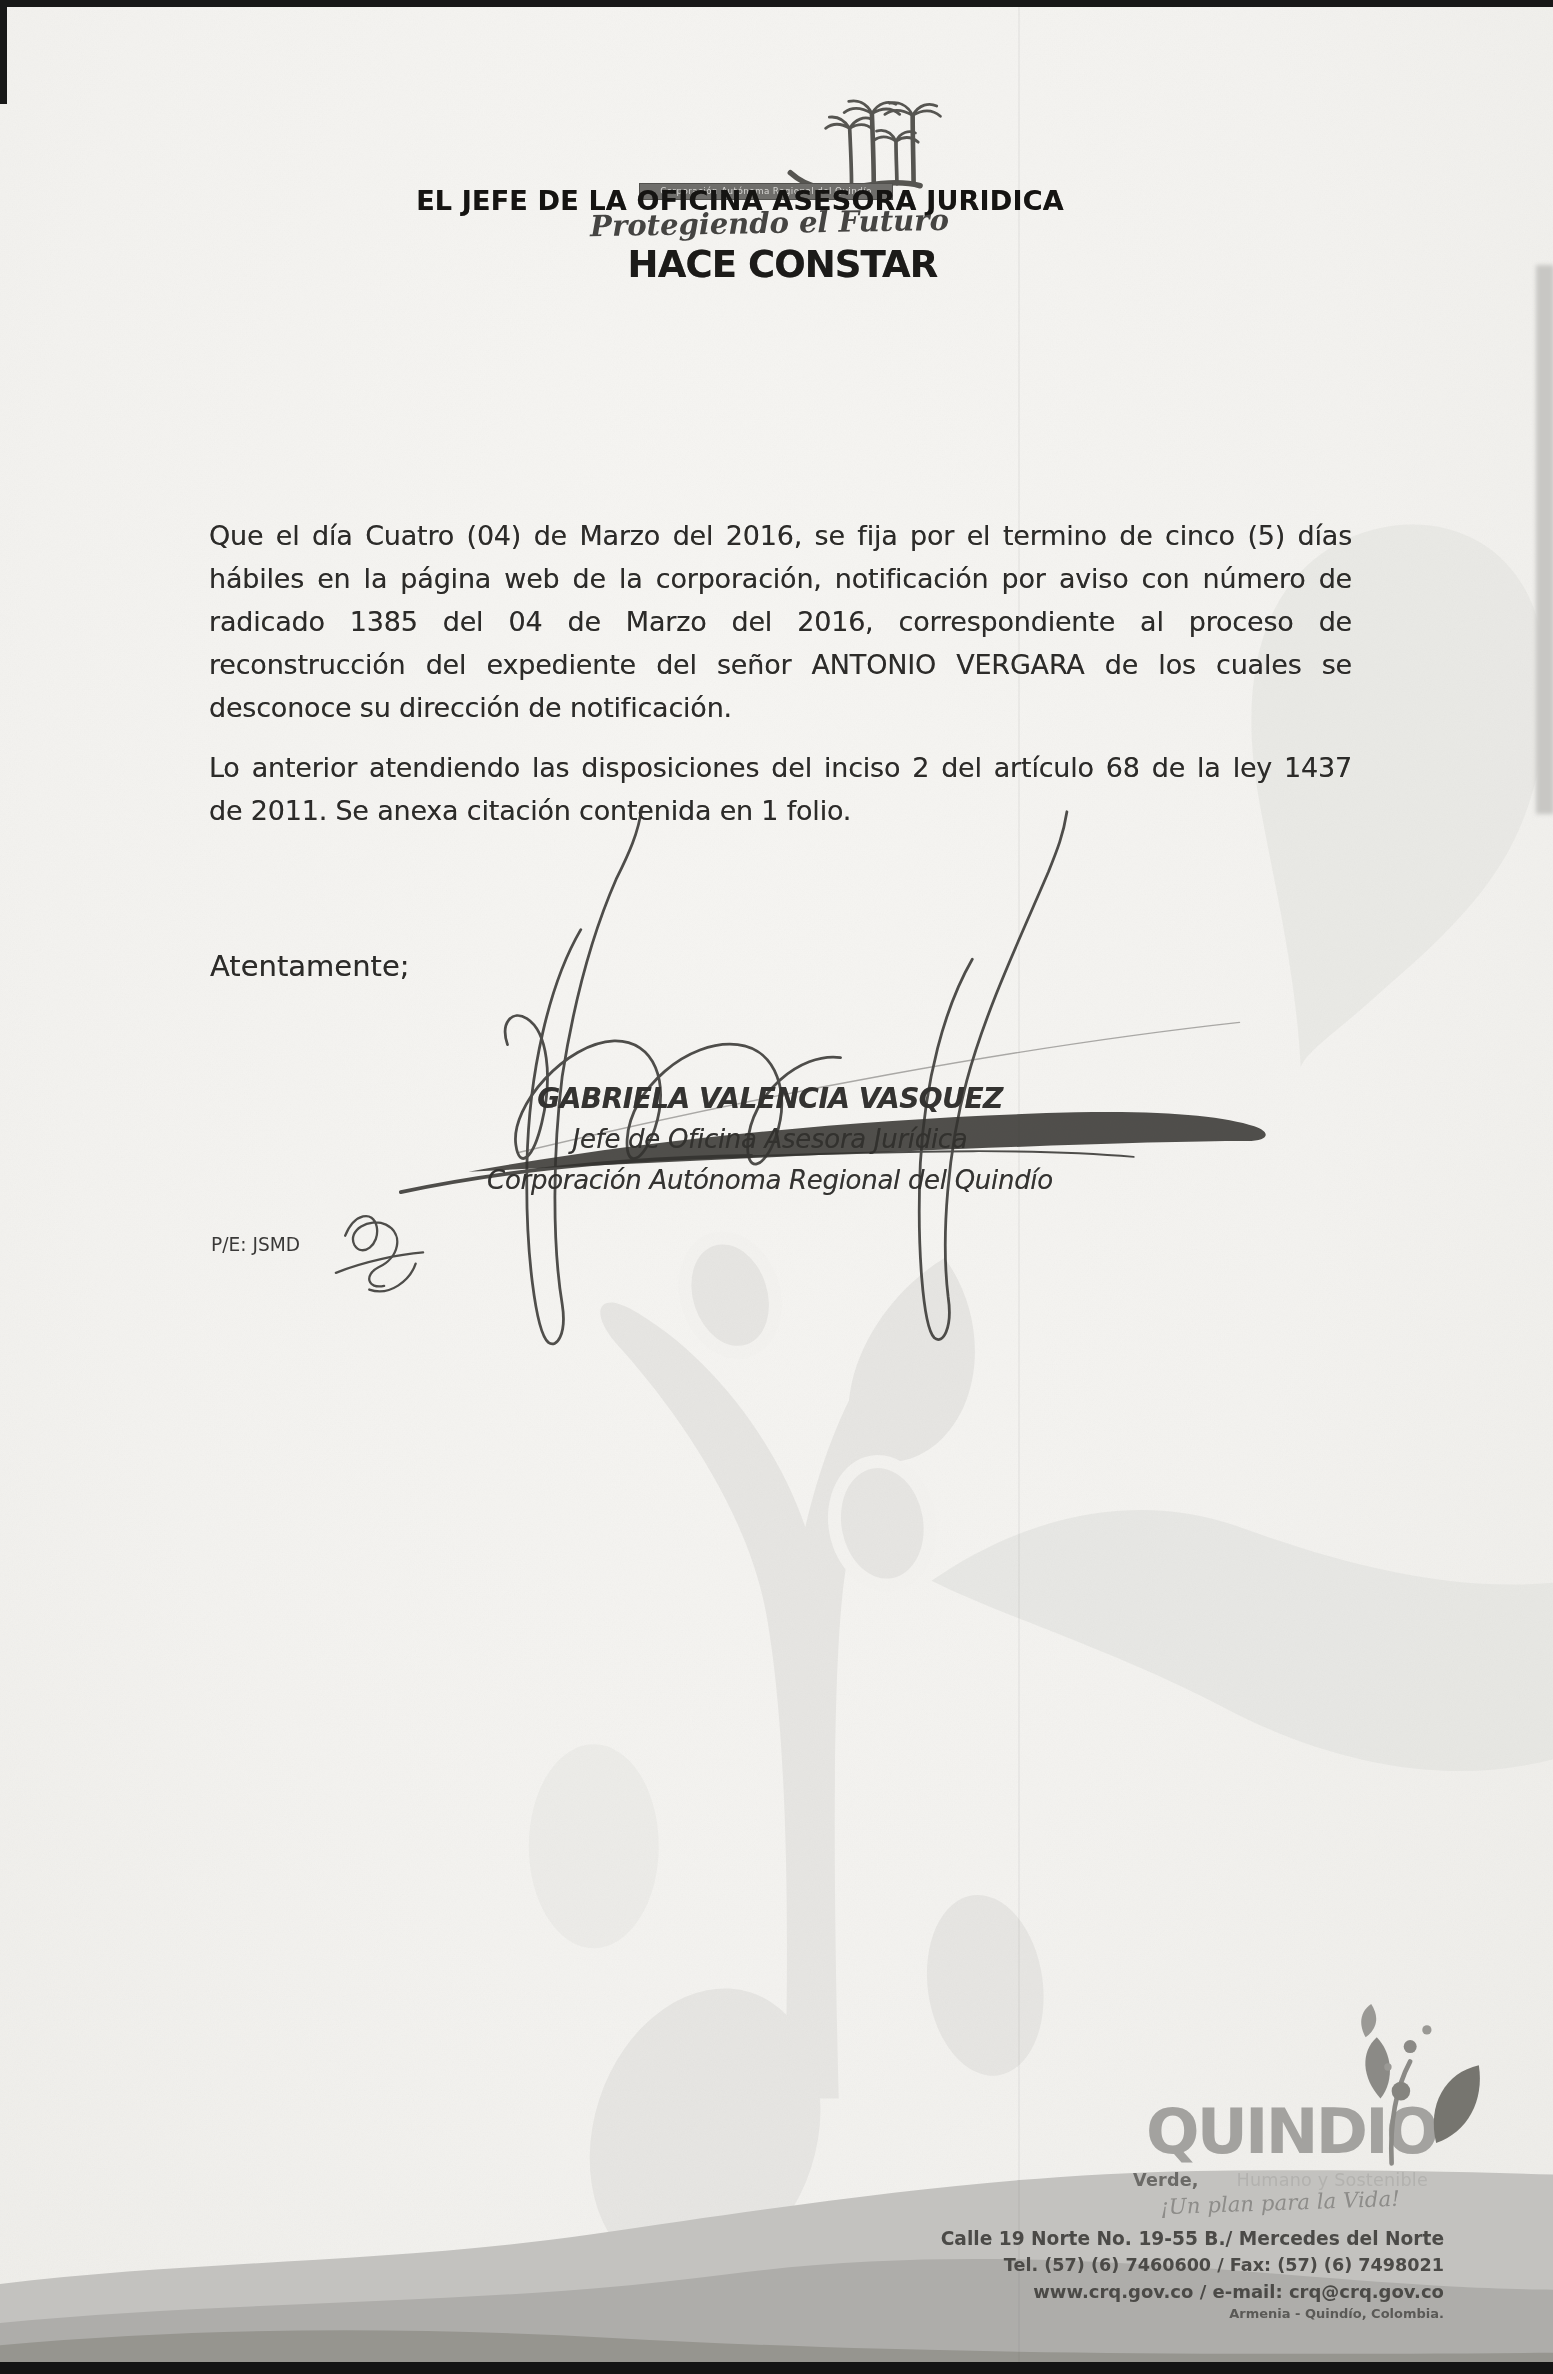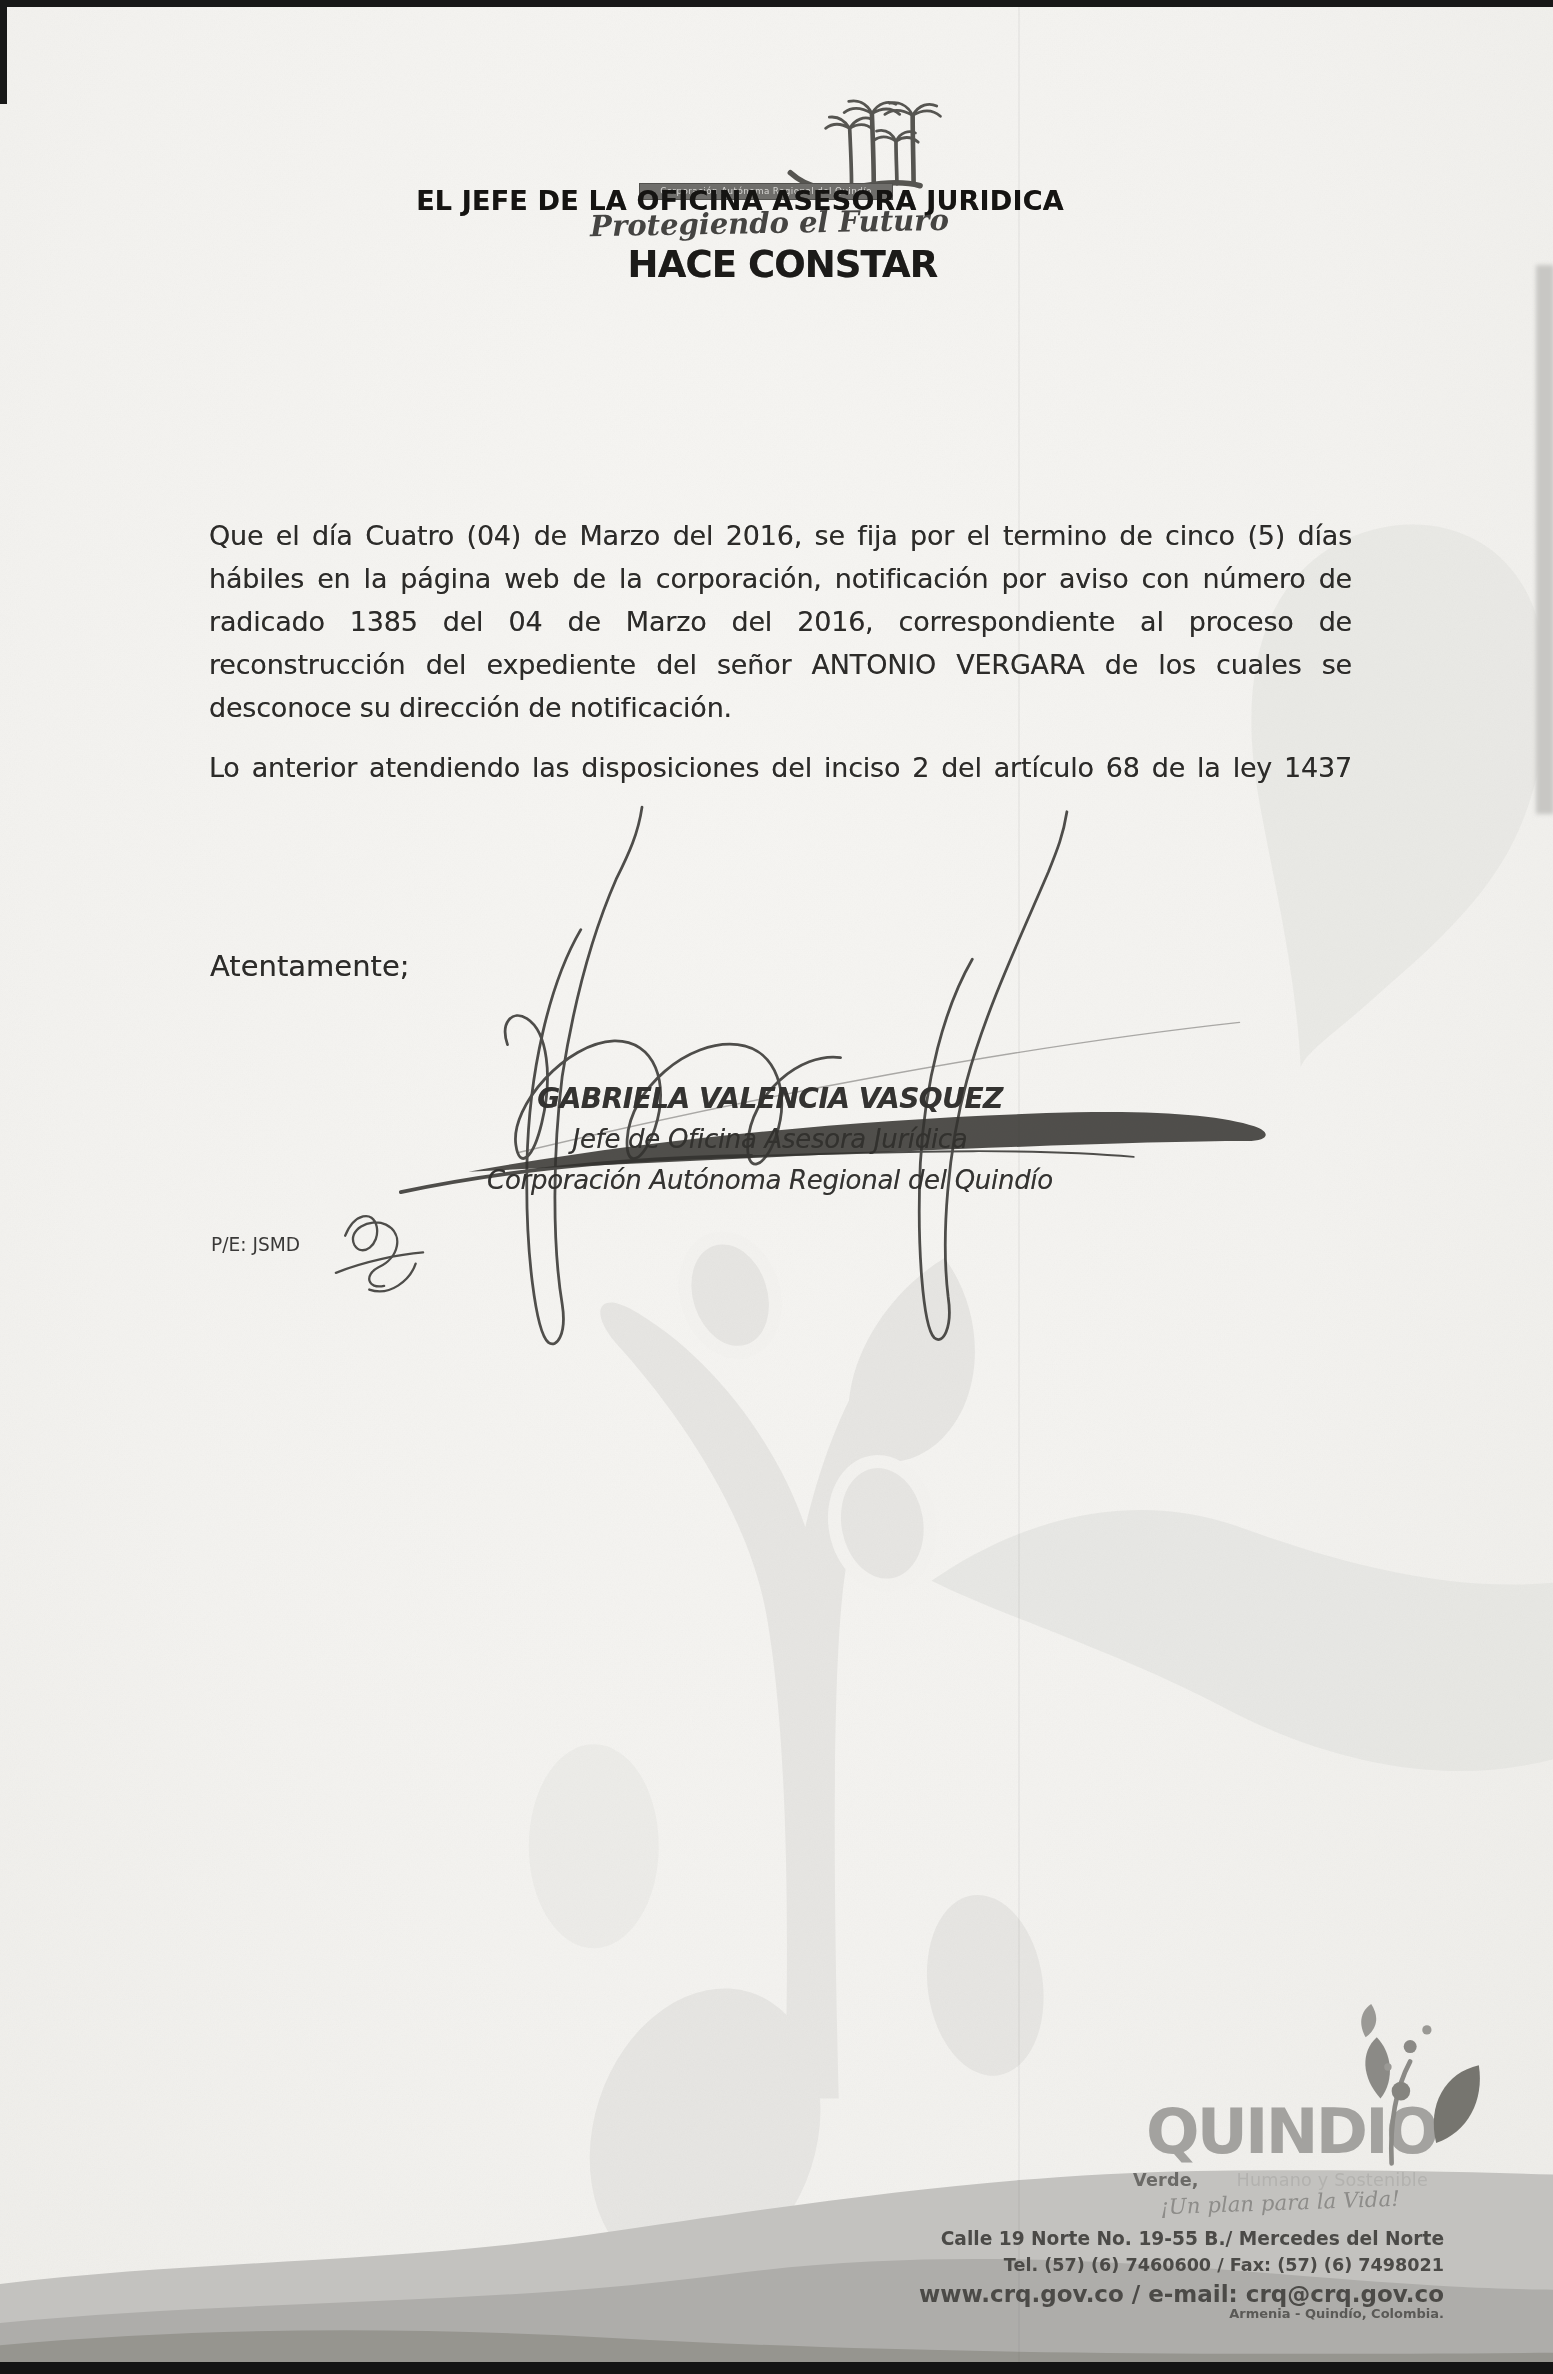--- a/index.html
+++ b/index.html
@@ -50,21 +50,21 @@
     color:var(--brand_gray,#a3a29f);line-height:1;}
   .brand-tagline{left:1095px;top:2170px;width:371px;text-align:center;font-size:17.6px;letter-spacing:0.2px;}
   .brand-tagline .bold{font-weight:bold;color:#6b6a67;}
   .brand-tagline .rest{color:#b3b2af;margin-left:32px;}
   .brand-slogan{left:1104px;top:2190px;width:352px;text-align:center;font-size:21.3px;
     font-family:"DejaVu Serif","Liberation Serif",serif;font-style:italic;color:#8d8c89;
     transform:rotate(-2deg);}
   .addr{right:110px;text-align:right;color:var(--footer_text,#4b4a47);}
   .addr1{top:2228px;font-size:18.6px;font-weight:bold;}
   .addr2{top:2255px;font-size:17.6px;font-weight:bold;}
-  .addr3{top:2281px;font-size:23px;font-weight:bold;}
+  .addr3{top:2281px;font-size:18px;font-weight:bold;}
   .addr4{top:2306px;font-size:13px;font-weight:bold;color:#5a5956;}
 
   
   .edge-top{left:0;top:0;width:1554px;height:7.4px;background:#181818;z-index:9;}
   .edge-left{left:0;top:0;width:6.5px;height:104px;background:#181818;z-index:9;}
   .edge-bottom{left:0;top:2362px;width:1554px;height:13px;background:#141414;z-index:9;}
   .edge-right-strip{left:1536px;top:265px;width:17.6px;height:549px;background:#c8c7c4;
     filter:blur(1.9px);z-index:1;}
   .crease{left:1018px;top:0;width:1.9px;height:2375px;background:rgba(90,90,85,.06);z-index:1;}
   .z2{z-index:2;} .z4{z-index:4;} .z5{z-index:5;}
@@ -131,20 +131,21 @@
 
   <div class="abs para p1 z2">
       <div class="tline">Que el día Cuatro (04) de Marzo del 2016, se fija por el termino de cinco (5) días</div>
       <div class="tline">hábiles en la página web de la corporación, notificación por aviso con número de</div>
       <div class="tline">radicado 1385 del 04 de Marzo del 2016, correspondiente al proceso de</div>
       <div class="tline">reconstrucción del expediente del señor ANTONIO VERGARA de los cuales se</div>
       <div class="tline tline-last">desconoce su dirección de notificación.</div>
     </div>
   <div class="abs para p2 z2">
       <div class="tline">Lo anterior atendiendo las disposiciones del inciso 2 del artículo 68 de la ley 1437</div>
+      <div class="tline tline-last">de 2011. Se anexa citación contenida en 1 folio.</div>
     </div>
 
   <div class="abs closing z2">Atentamente;</div>
 
   <div class="abs sig-block z2">
     <div class="sig-name">GABRIELA VALENCIA VASQUEZ</div>
     <div class="sig-role">Jefe de Oficina Asesora Jurídica</div>
     <div class="sig-org">Corporación Autónoma Regional del Quindío</div>
   </div>
 

